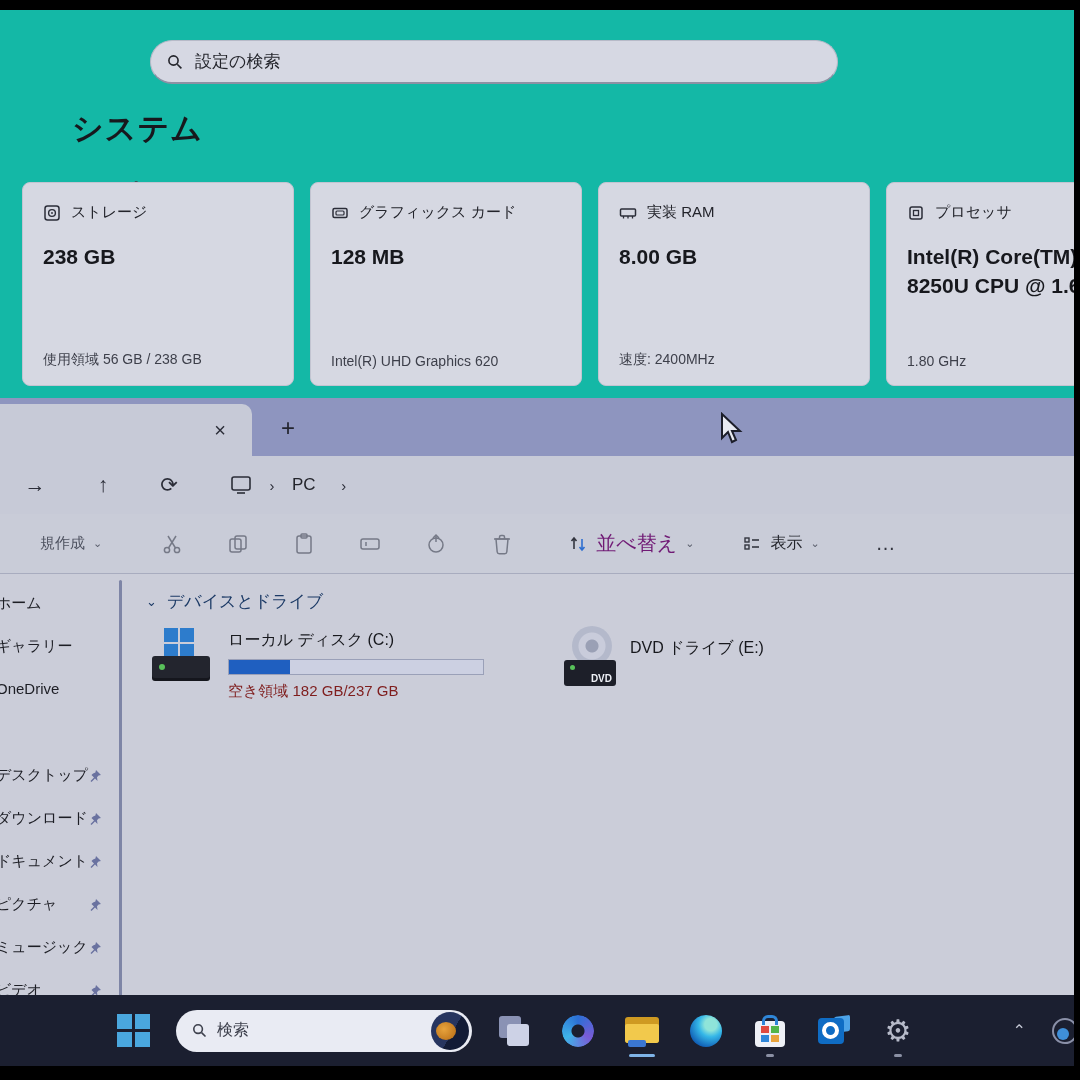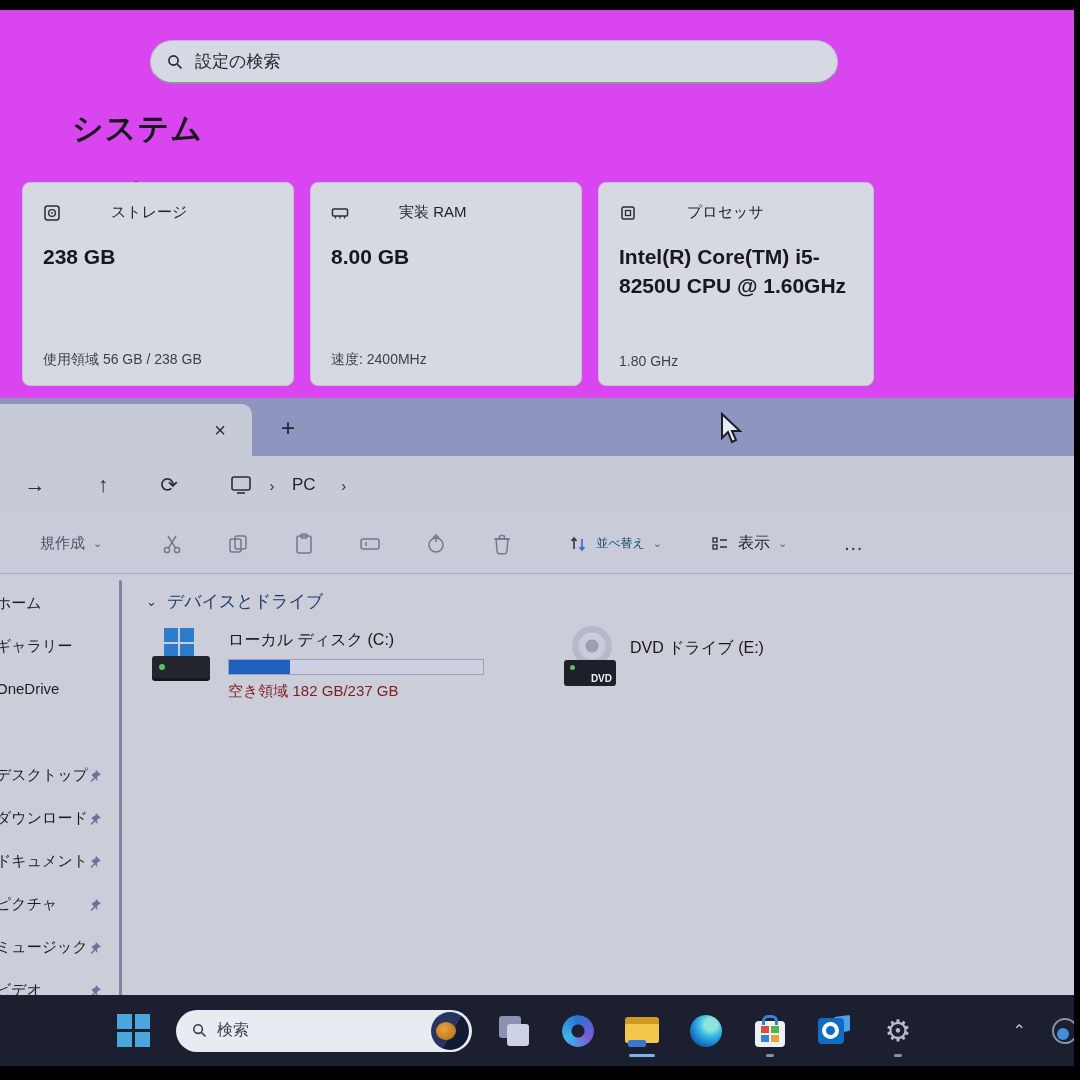--- a/index.html
+++ b/index.html
@@ -2,36 +2,36 @@
 <html><head>
 <meta charset="utf-8">
 <style>
   * { margin:0; padding:0; box-sizing:border-box; }
   html,body { width:1080px; height:1080px; background:#000; overflow:hidden;
               font-family:"Liberation Sans","DejaVu Sans",sans-serif; }
   #screen { position:absolute; top:10px; left:0; right:6px; bottom:14px;
             background:#cdcfda; overflow:hidden; }
 
   
-  .settings { position:absolute; top:0; left:0; right:0; height:456px; background:#d946ef; }
+  .settings { position:absolute; top:0; left:0; right:0; height:456px; background:#14b8a6; }
   .settings-search { position:absolute; left:150px; top:30px; width:688px; height:44px;
     background:#d6d8e3; border:1px solid #b7bac8; border-bottom:2px solid #8d91a4;
     border-radius:22px; display:flex; align-items:center; padding:0 16px; gap:12px; }
   .settings-search .mag { width:16px; height:16px; }
   .settings-search span { font-size:17px; color:#23242b; }
   .breadcrumb { position:absolute; left:24px; top:98px; display:flex; align-items:center; gap:22px;flex-direction:column; }
   .breadcrumb .crumb { font-size:31px; font-weight:bold; color:#17181d; letter-spacing:1px; }
   .breadcrumb .sep { font-size:22px; color:#3c3e48; font-weight:bold; }
 
   .cards { position:absolute; left:22px; top:172px; display:flex; gap:16px; }
   .card { width:272px; height:204px; background:#d6d8e2; border:1px solid #c2c4d1;
           border-radius:8px; padding:20px 20px 16px 20px; position:relative; }
   .card-head { display:flex; align-items:center; gap:10px; }
   .card-head .cicon { width:18px; height:18px; flex:0 0 auto; }
-  .card-head span { font-size:15px; color:#23242b;margin-left:40px; }
+  .card-head span { font-size:15px; color:#23242b; }
   .card-value { margin-top:20px; font-size:21px; font-weight:bold; color:#17181d; line-height:1.4; }
   .card-detail { position:absolute; left:20px; bottom:16px; font-size:14px; color:#3d3f4a; }
   .card:last-child { width:276px; }
 
   
   .explorer { position:absolute; top:388px; left:0; right:0; height:607px; background:#cbcdd9; }
   .tabbar { position:absolute; top:0; left:0; right:0; height:58px; background:#8e95bf; }
   .tab { position:absolute; left:0; top:6px; width:252px; height:52px; background:#c7cad7;
          border-radius:0 10px 0 0; display:flex; align-items:center; justify-content:flex-end; padding-right:18px; }
   .tab-close { font-size:20px; color:#2b2d38; width:28px; height:28px; text-align:center; line-height:28px; }
@@ -161,20 +161,31 @@
             <rect x="2" y="2" width="14" height="14" rx="2.5" fill="none" stroke="#2b2d38" stroke-width="1.5"></rect>
             <circle cx="9" cy="9" r="3.4" fill="none" stroke="#2b2d38" stroke-width="1.4"></circle>
             <circle cx="9" cy="9" r="0.9" fill="#2b2d38"></circle>
           </svg>
           <span>ストレージ</span>
         </div>
         <div class="card-value">238 GB</div>
         <div class="card-detail">使用領域 56 GB / 238 GB</div>
       </div>
 
+      <div class="card">
+        <div class="card-head">
+          <svg class="cicon" viewBox="0 0 18 18">
+            <rect x="2" y="4.5" width="14" height="9" rx="1.5" fill="none" stroke="#2b2d38" stroke-width="1.5"></rect>
+            <rect x="5" y="7" width="8" height="4" rx="1" fill="none" stroke="#2b2d38" stroke-width="1.2"></rect>
+          </svg>
+          <span>グラフィックス カード</span>
+        </div>
+        <div class="card-value">128 MB</div>
+        <div class="card-detail">Intel(R) UHD Graphics 620</div>
+      </div>
 
       <div class="card">
         <div class="card-head">
           <svg class="cicon" viewBox="0 0 18 18">
             <rect x="1.5" y="5" width="15" height="7" rx="1" fill="none" stroke="#2b2d38" stroke-width="1.5"></rect>
             <line x1="4.5" y1="12" x2="4.5" y2="14.5" stroke="#2b2d38" stroke-width="1.3"></line>
             <line x1="9" y1="12" x2="9" y2="14.5" stroke="#2b2d38" stroke-width="1.3"></line>
             <line x1="13.5" y1="12" x2="13.5" y2="14.5" stroke="#2b2d38" stroke-width="1.3"></line>
           </svg>
           <span>実装 RAM</span>
@@ -250,21 +261,21 @@
         <path d="M6 7h12l-1.2 13a2 2 0 0 1-2 1.8H9.2a2 2 0 0 1-2-1.8Z" fill="none" stroke="#5a5e6c" stroke-width="1.5"></path>
         <line x1="4" y1="7" x2="20" y2="7" stroke="#5a5e6c" stroke-width="1.5"></line>
         <path d="M9.5 7V5a1.5 1.5 0 0 1 1.5-1.5h2A1.5 1.5 0 0 1 14.5 5v2" fill="none" stroke="#5a5e6c" stroke-width="1.5"></path>
       </svg>
 
       <span class="tool-label" style="margin-left:54px;">
         <svg width="20" height="20" viewBox="0 0 20 20">
           <path d="M6 15V4M3.5 7L6 4l2.5 3" fill="none" stroke="#33353f" stroke-width="1.6"></path>
           <path d="M14 5v11M11.5 13l2.5 3 2.5-3" fill="none" stroke="#2f6fd0" stroke-width="1.6"></path>
         </svg>
-        <span style="font-size:12px;color:#0c4a6e;">並べ替え</span>
+        <span style="font-size:20px;color:#701a75;">並べ替え</span>
         <span class="tool-chev">⌄</span>
       </span>
 
       <span class="tool-label" style="margin-left:48px;">
         <svg width="20" height="20" viewBox="0 0 20 20">
           <rect x="3" y="4" width="4" height="4" fill="none" stroke="#33353f" stroke-width="1.4"></rect>
           <rect x="3" y="11" width="4" height="4" fill="none" stroke="#33353f" stroke-width="1.4"></rect>
           <line x1="10" y1="6" x2="17" y2="6" stroke="#33353f" stroke-width="1.6"></line>
           <line x1="10" y1="13" x2="17" y2="13" stroke="#33353f" stroke-width="1.6"></line>
         </svg>

